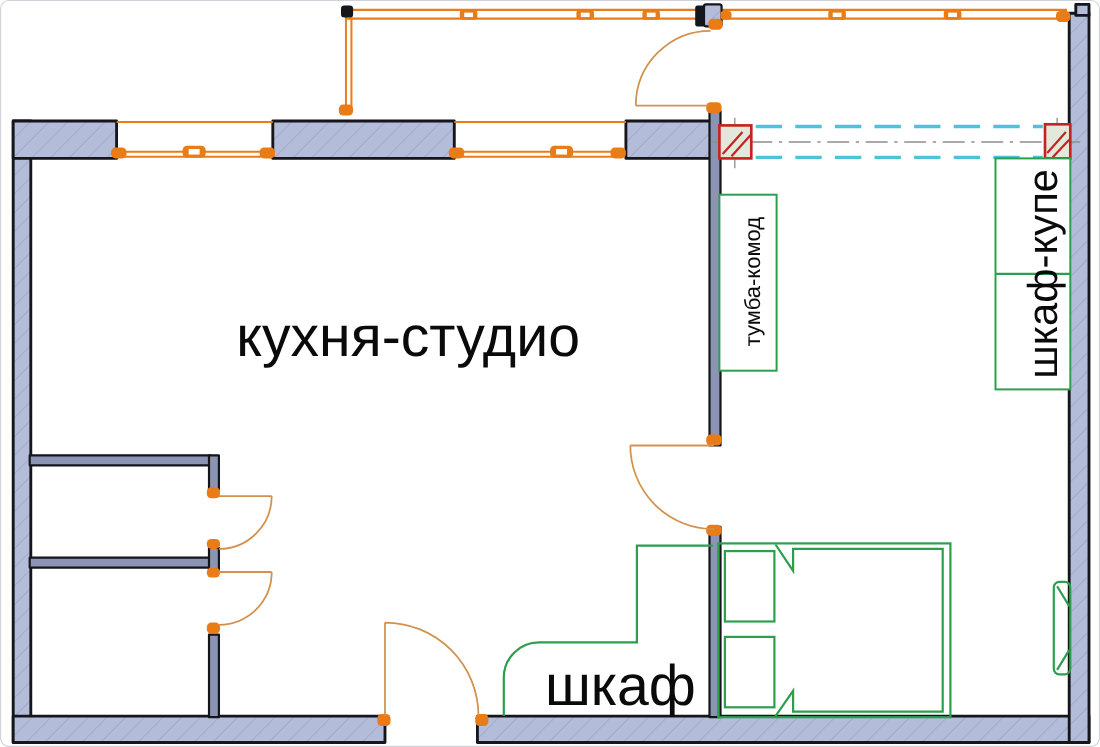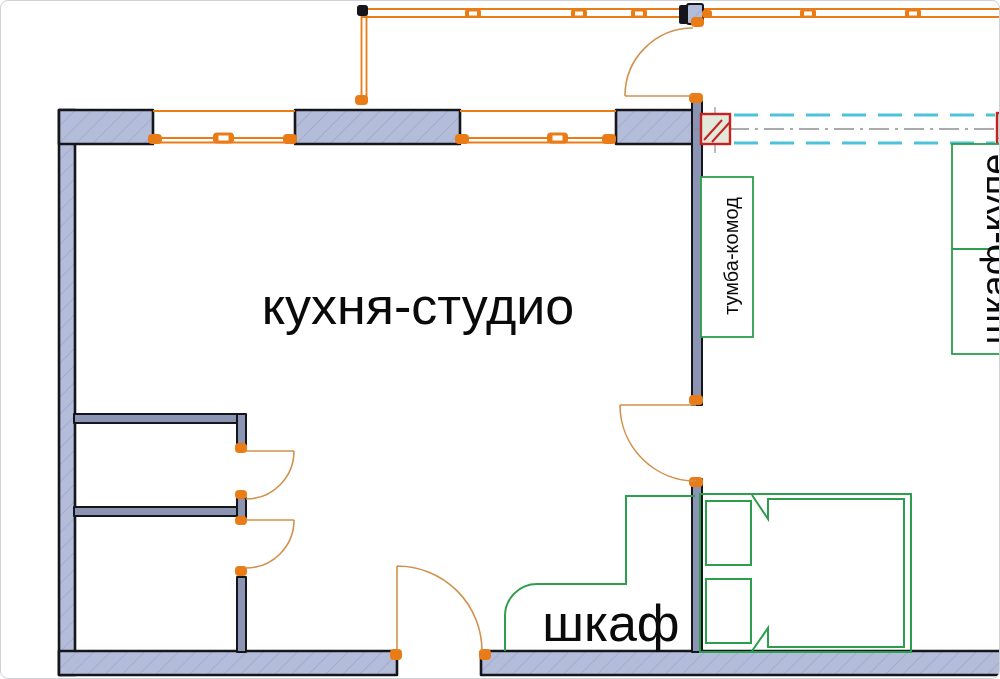--- a/index.html
+++ b/index.html
@@ -1,16 +1,16 @@
 <!DOCTYPE html>
 <html style="--wall-fill: #b3bcd9; --outline: #15151c; --inner-wall: #8b94b3; --orange: #ea7c17; --door: #d2914c; --green: #2d9e4d; --red: #c52222; --cyan: #4cc3d8; --gray: #8f8f8f; --column-fill: #e2e8da; --text: #0a0a0a;"><head>
 <meta charset="utf-8">
 <style>
   html,body{margin:0;padding:0;background:#fff;}
-  #stage{position:relative;width:1000px;height:679px;background:#fff;border:1px solid #cfd2d6;border-radius:8px;box-sizing:border-box;overflow:hidden;padding-left:47px;}
+  #stage{position:relative;width:1000px;height:679px;background:#fff;border:1px solid #cfd2d6;border-radius:8px;box-sizing:border-box;overflow:hidden;}
   svg{display:block;}
   .wall{fill:url(#hatch);stroke:var(--outline);stroke-width:2.6;stroke-linejoin:round;}
   .iwall{fill:var(--inner-wall);stroke:var(--outline);stroke-width:2;stroke-linejoin:round;}
   .cap{fill:var(--orange);}
   .oline{stroke:var(--orange);stroke-width:2;fill:none;}
   .oline-thin{stroke:var(--orange);stroke-width:1.8;fill:none;}
   .sash{fill:var(--orange);}
   .sash-in{fill:#ffffff;}
   .door{stroke:var(--door);stroke-width:1.6;fill:none;}
   .cyanl{stroke:var(--cyan);stroke-width:3;stroke-dasharray:24 12;fill:none;}

